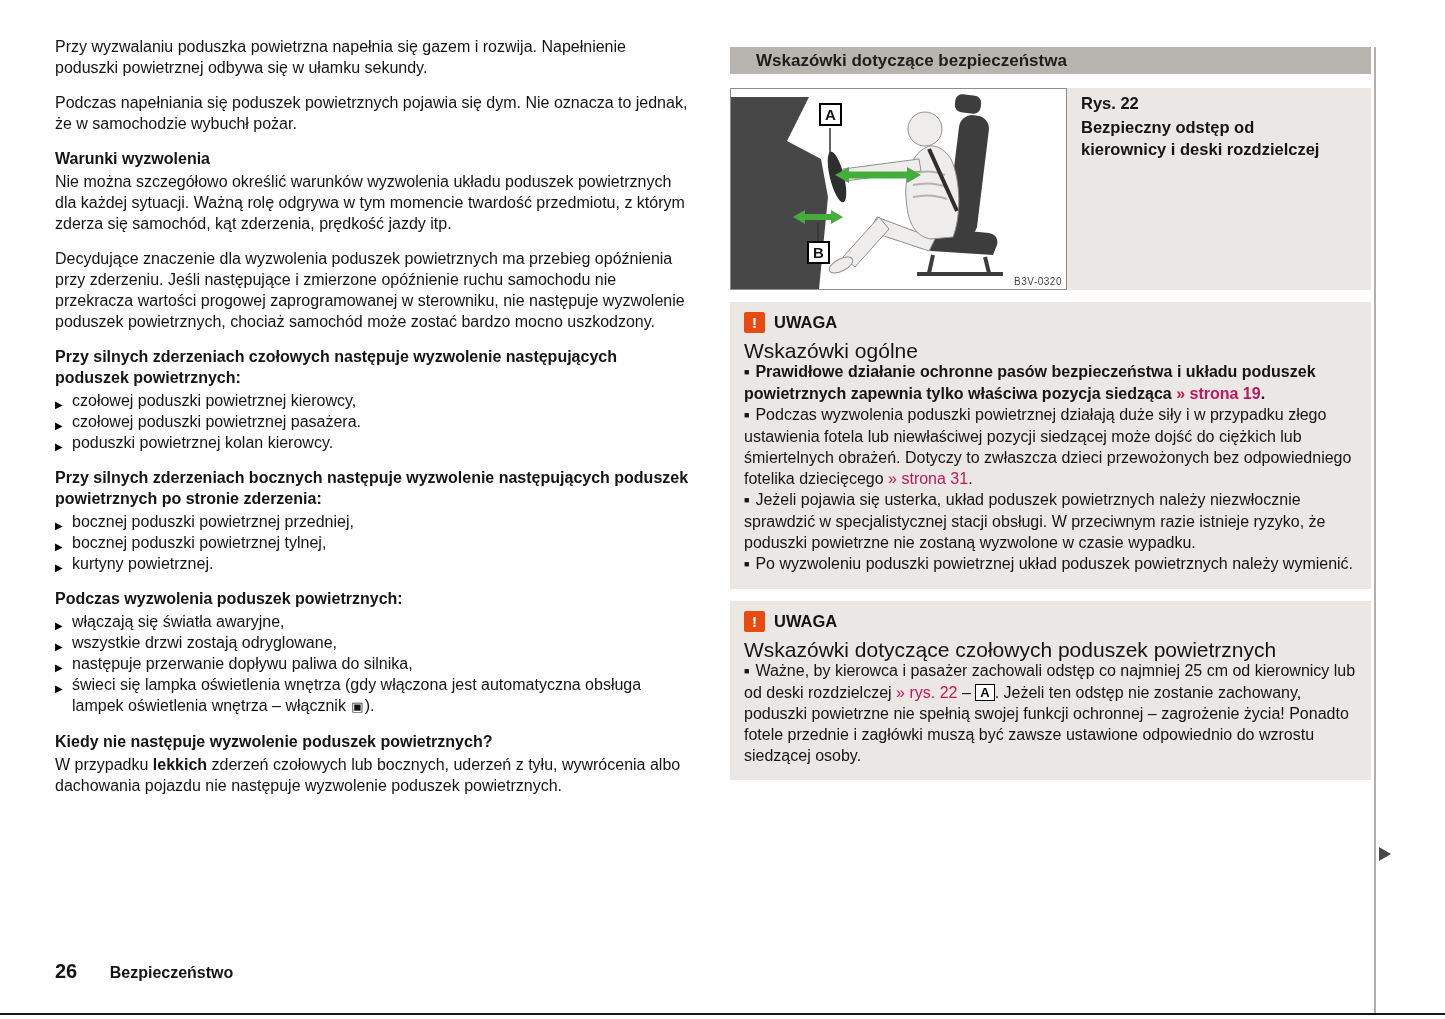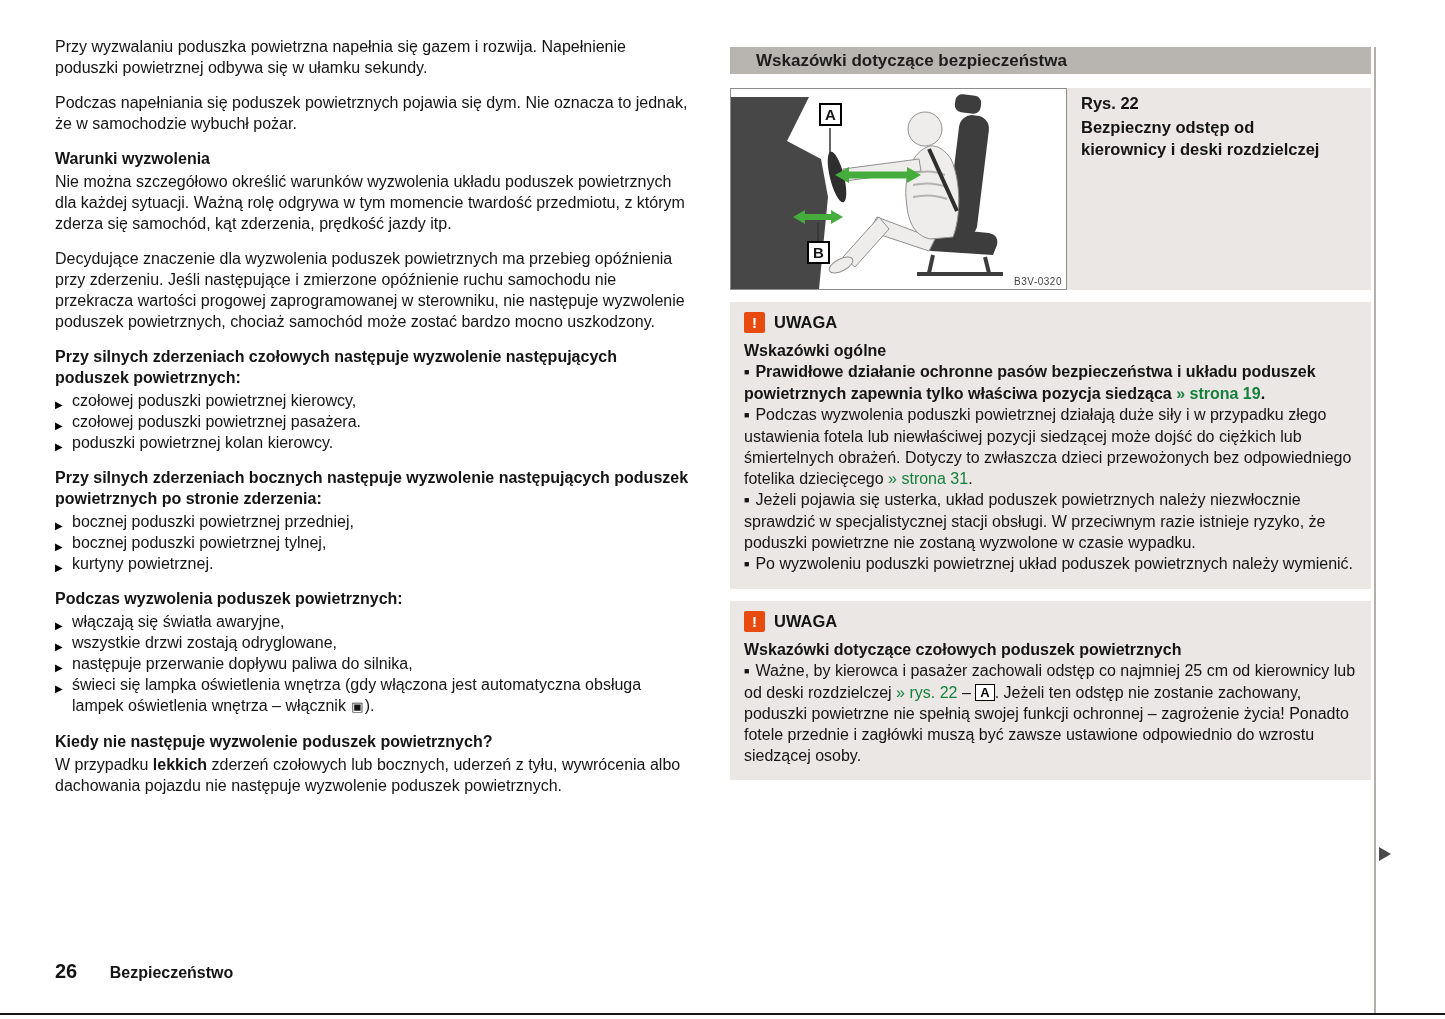--- a/index.html
+++ b/index.html
@@ -1,19 +1,19 @@
 <!DOCTYPE html>
 <html lang="pl"><head>
 <meta charset="utf-8">
 <style>
   *{margin:0;padding:0;box-sizing:border-box}
   html,body{width:1445px;height:1019px}
   body{background:#fff;font-family:"Liberation Sans",sans-serif;color:#141414;position:relative;overflow:hidden}
   .bold{font-weight:bold}
-  .link{color:#15803d}
+  .link{color:#be185d}
   .inline-icon{font-size:13px;padding:0 1px}
 
   
   .left-col{position:absolute;left:55px;top:36px;width:637px;font-size:16px;line-height:21px}
   .para{margin-bottom:14px}
   .para.heading{margin-bottom:2px;font-weight:bold}
   .blist{margin-bottom:14px}
   .bitem{position:relative;padding-left:17px}
   .tri{position:absolute;left:0;top:4px;font-size:10px;color:#000}
 
@@ -28,21 +28,21 @@
              font-weight:bold;font-size:15px;display:flex;align-items:center;justify-content:center}
   .fig-code{position:absolute;right:4px;bottom:2px;font-size:10px;color:#444;letter-spacing:.5px}
   .figure-caption{padding:4px 14px;font-weight:bold;font-size:16.5px;line-height:22px;width:290px}
   .cap-num{margin-bottom:2px}
 
   .uwaga-box{margin-top:12px;background:#eae7e4;padding:10px 14px 14px}
   .uwaga-head{display:flex;align-items:center;gap:9px;margin-bottom:7px}
   .uwaga-icon{width:21px;height:21px;background:#e84b0f;color:#fff;font-weight:bold;
               display:flex;align-items:center;justify-content:center;font-size:15px;border-radius:2px;flex:none}
   .uwaga-label{font-weight:bold;font-size:16.5px}
-  .uwaga-title{font-weight:bold;font-size:16px;line-height:21px}
+  .uwaga-title{font-weight:normal;font-size:21px;line-height:21px}
   .ubullet{font-size:16px;line-height:21px}
   .sq{font-size:9px;vertical-align:2px;margin-right:6px}
   .boxref{display:inline-block;border:1.5px solid #000;font-weight:bold;font-size:13px;line-height:15px;
           padding:0 4px;background:#fff;vertical-align:1px;color:#000}
 
   
   .v-rule{position:absolute;left:1374px;top:47px;width:2px;height:966px;background:#b3afaa}
   .cont-arrow{position:absolute;left:1379px;top:847px;width:0;height:0;
               border-top:7px solid transparent;border-bottom:7px solid transparent;border-left:12px solid #4a4a4a}
   .bottom-rule{position:absolute;left:0;top:1013px;width:1445px;height:2px;background:#161616}

